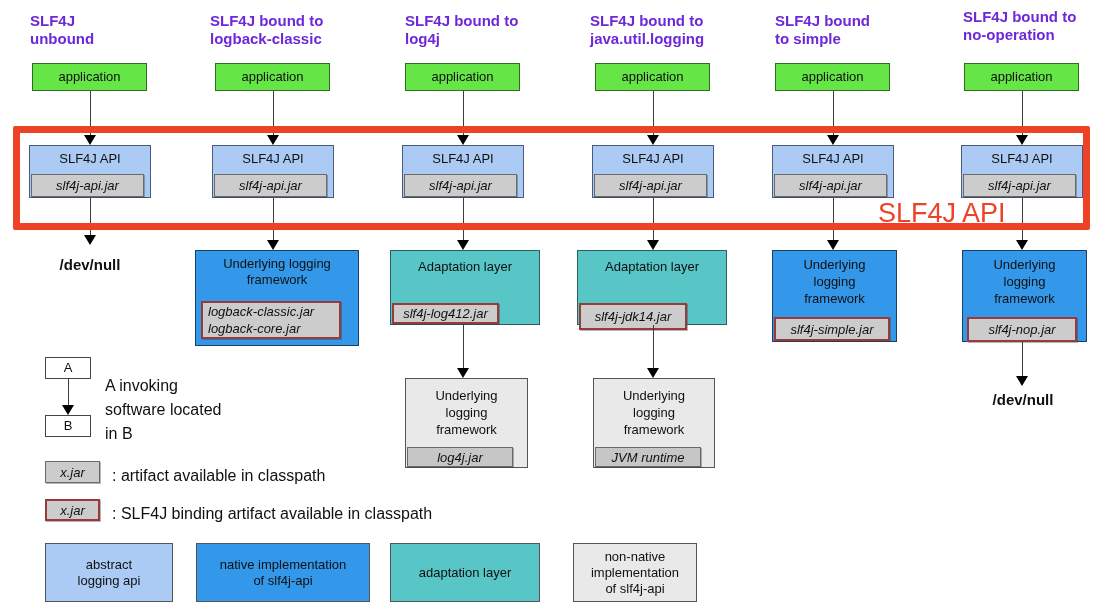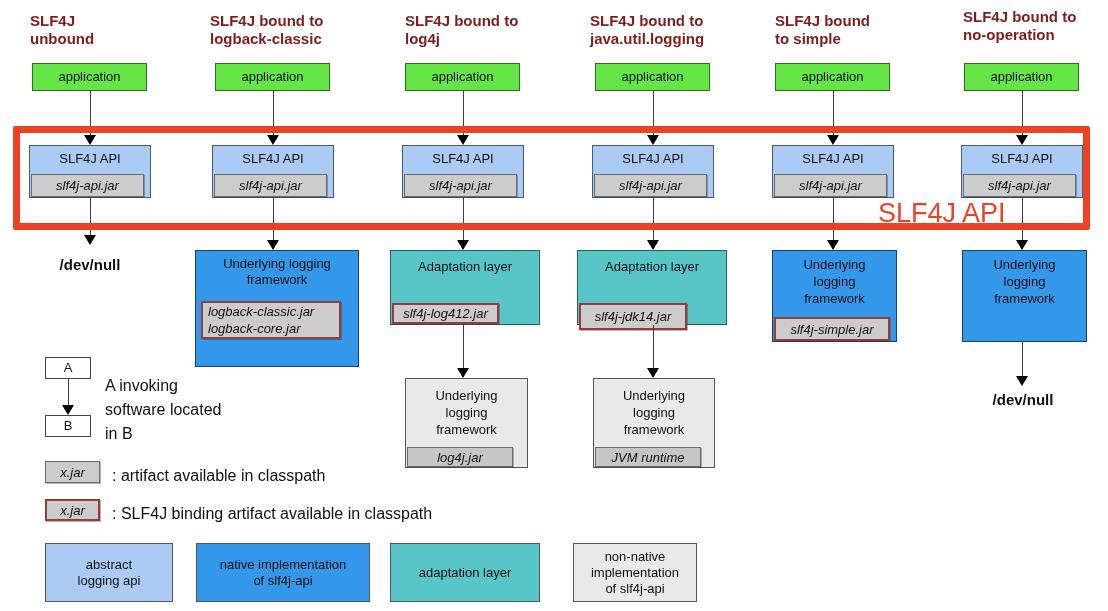--- a/index.html
+++ b/index.html
@@ -3,21 +3,21 @@
 <meta charset="utf-8">
 <style>
   html,body{margin:0;padding:0;background:#ffffff;}
   #stage{
     position:relative;width:1108px;height:611px;background:#ffffff;
     font-family:"Liberation Sans","DejaVu Sans",sans-serif;color:#101010;
     overflow:hidden;
   }
   .hdr{
     position:absolute;font-weight:bold;font-size:15px;line-height:18px;
-    white-space:pre-line;color:#7f1d1d;
+    white-space:pre-line;color:#6d28d9;
   }
   .box{
     position:absolute;box-sizing:border-box;border:1px solid #2b2b2b;
     font-size:13px;line-height:16px;text-align:center;white-space:pre-line;
   }
   .flexc{display:flex;align-items:center;justify-content:center;}
   .green{background:#66e646;border-color:#2f6e22;}
   .lightblue{background:#abcbf4;border-color:#4a5a78;}
   .blue{background:#3498ea;border-color:#1c3f66;}
   .teal{background:#58c5c7;border-color:#2b5e60;}
@@ -148,21 +148,21 @@
       <i class="al"></i>
       <i class="ah"></i>
     </div>
   <div class="arrow" style="left:1016px;top:198px;height:52px">
       <i class="al"></i>
       <i class="ah"></i>
     </div>
 
   <div class="devnull" style="left:30px;top:256px">/dev/null</div>
 
-  <div class="box blue" style="left:195px;top:250px;width:164px;height:117px">
+  <div class="box blue" style="left:195px;top:250px;width:164px;height:96px">
     <div class="btitle">Underlying logging
 framework</div>
     <div class="jar binding leftal" style="left:5px;top:50px;width:140px;height:38px">logback-classic.jar
 logback-core.jar</div>
   </div>
 
   <div class="box teal" style="left:390px;top:250px;width:150px;height:75px">
     <div class="btitle" style="top:8px">Adaptation layer</div>
     <div class="jar binding" style="left:1px;top:52px;width:107px;height:21px">slf4j-log412.jar</div>
   </div>
@@ -196,20 +196,21 @@
     <div class="btitle" style="line-height:17px">Underlying
 logging
 framework</div>
     <div class="jar binding" style="left:1px;top:66px;width:116px;height:24px">slf4j-simple.jar</div>
   </div>
 
   <div class="box blue" style="left:962px;top:250px;width:125px;height:92px">
     <div class="btitle" style="line-height:17px">Underlying
 logging
 framework</div>
+    <div class="jar binding" style="left:4px;top:66px;width:110px;height:25px">slf4j-nop.jar</div>
   </div>
   <div class="arrow" style="left:1016px;top:342px;height:44px">
       <i class="al"></i>
       <i class="ah"></i>
     </div>
   <div class="devnull" style="left:963px;top:391px">/dev/null</div>
 
   <div class="box whitebox flexc" style="left:45px;top:357px;width:46px;height:22px">A</div>
   <div class="arrow" style="left:62px;top:379px;height:36px">
       <i class="al"></i>

